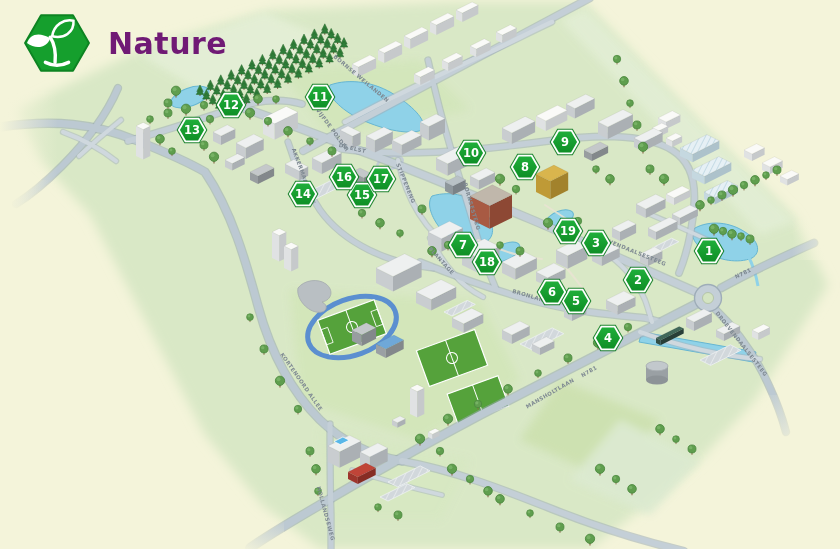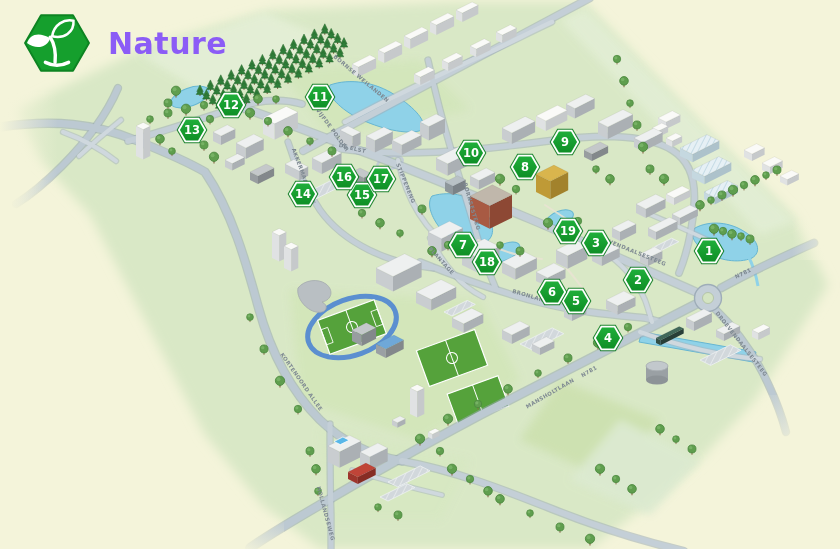--- a/index.html
+++ b/index.html
@@ -1,20 +1,20 @@
 <!DOCTYPE html>
 <html><head>
 <meta charset="utf-8">
 <style>
   html,body{margin:0;padding:0;background:#f4f4da;}
   .stage{position:relative;width:840px;height:549px;overflow:hidden;background:#f4f4da;
          font-family:"DejaVu Sans","Liberation Sans",sans-serif;}
   .stage svg{display:block;}
   .legend{position:absolute;top:12px;left:22px;display:flex;align-items:center;z-index:5;}
-  .legend .title{margin-left:16px;font-size:30px;font-weight:bold;color:#8b5cf6;letter-spacing:.5px;}
+  .legend .title{margin-left:16px;font-size:30px;font-weight:bold;color:#701a75;letter-spacing:.5px;}
   text{font-family:"DejaVu Sans","Liberation Sans",sans-serif;}
   .rlabel{font-size:5.4px;font-weight:bold;fill:#7e8992;letter-spacing:.45px;text-anchor:middle;}
   .mnum{font-size:11.5px;font-weight:bold;fill:#ffffff;text-anchor:middle;}
   .marker{cursor:pointer;}
 </style>
 </head>
 <body>
 
 <div class="stage">
 

